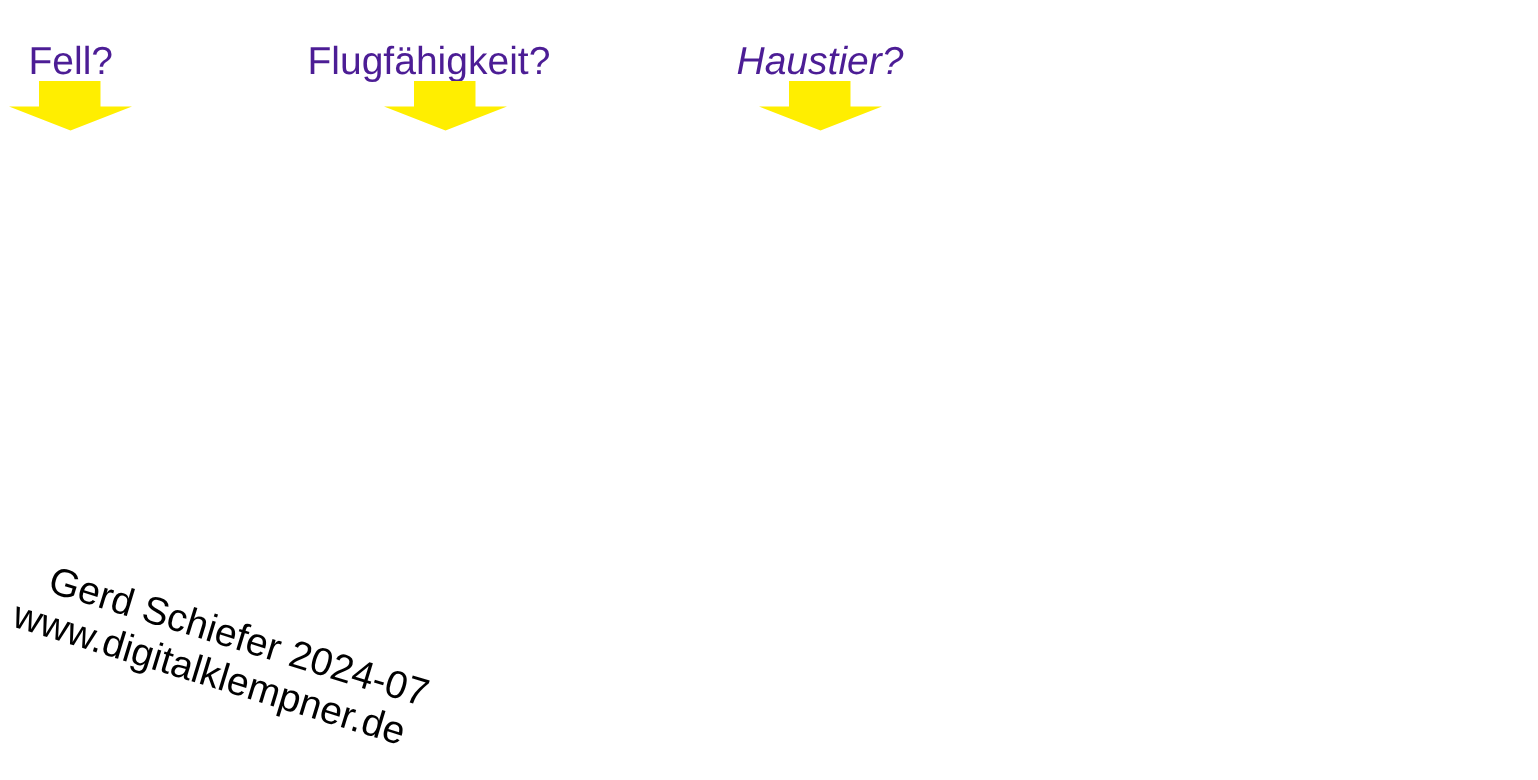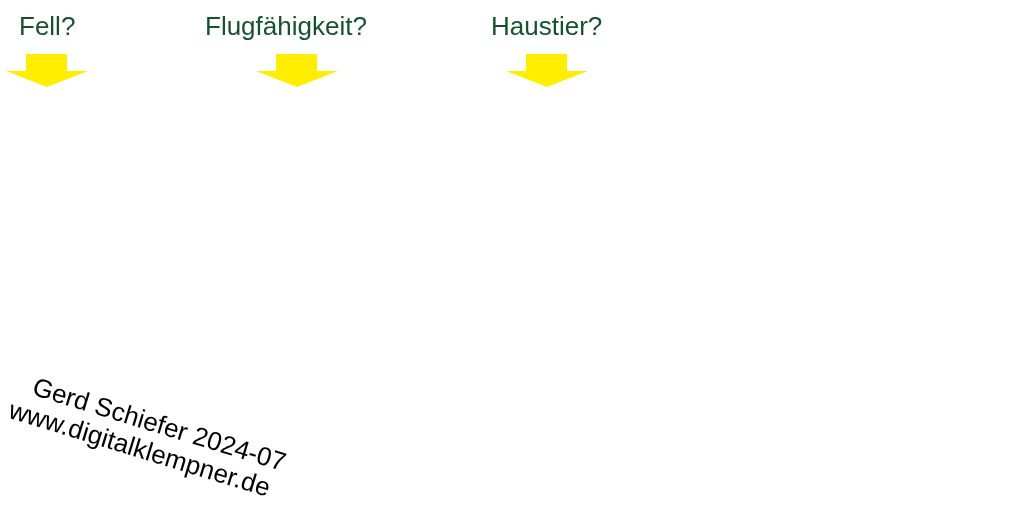--- a/index.html
+++ b/index.html
@@ -1,26 +1,26 @@
 <!DOCTYPE html>
 <html><head>
 <meta charset="utf-8">
 <style>
   html, body { margin:0; padding:0; background:#ffffff; }
   body { width:1025px; height:520px; position:relative; overflow:hidden; font-family:"Liberation Sans", sans-serif; }
-  .q { position:absolute; top:10px; font-size:26px; color:#14532d; white-space:nowrap; line-height:32px; }
+  .q { position:absolute; top:24px; font-size:26px; color:#4c1d95; white-space:nowrap; line-height:32px; }
   .arrow { position:absolute; top:54px; width:84px; height:34px; }
   .credit { position:absolute; left:30px; top:370px; width:320px; transform-origin:0 0; transform:rotate(17deg); font-size:26px; line-height:29px; color:#000; white-space:nowrap; }
 </style>
 </head>
 <body>
 
 <div class="q" style="left:19px;">Fell?</div>
 <div class="q" style="left:205px;">Flugfähigkeit?</div>
-<div class="q" style="left:491px;">Haustier?</div>
+<div class="q" style="left:491px;font-style:italic;">Haustier?</div>
 
 <svg class="arrow" style="left:5px;" viewBox="0 0 84 34">
   <polygon points="21,0 62,0 62,17 83,17 42,33 1,17 21,17" fill="#ffee00"></polygon>
 </svg>
 <svg class="arrow" style="left:255px;" viewBox="0 0 84 34">
   <polygon points="21,0 62,0 62,17 83,17 42,33 1,17 21,17" fill="#ffee00"></polygon>
 </svg>
 <svg class="arrow" style="left:505px;" viewBox="0 0 84 34">
   <polygon points="21,0 62,0 62,17 83,17 42,33 1,17 21,17" fill="#ffee00"></polygon>
 </svg>

